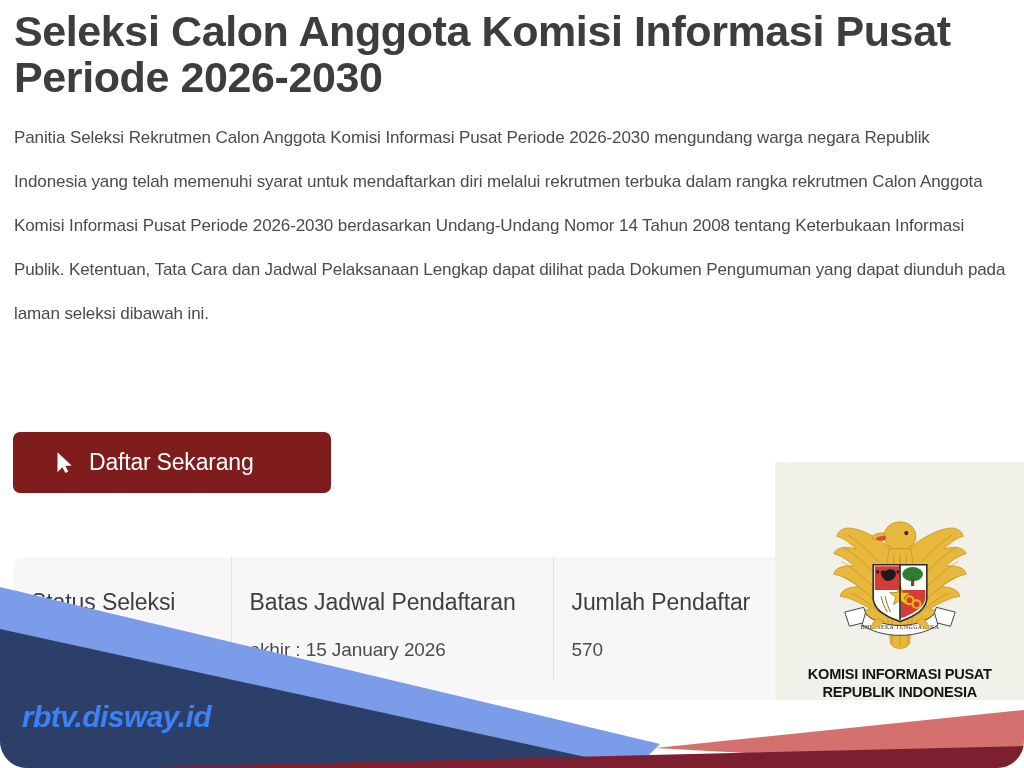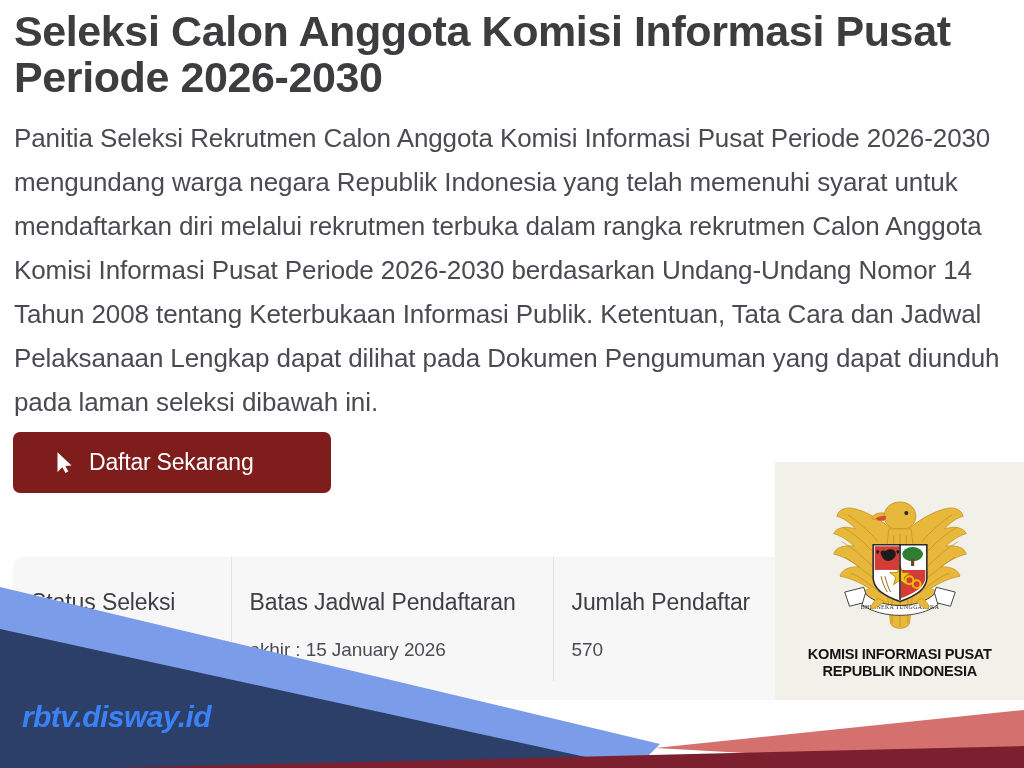--- a/index.html
+++ b/index.html
@@ -12,41 +12,42 @@
     background: #ffffff;
     font-family: "Liberation Sans", "DejaVu Sans", sans-serif;
   }
 
   #stage {
     position: relative;
     width: 1024px;
     height: 768px;
     background: #ffffff;
     overflow: hidden;
+    border-radius: 27px;
   }
 
   
   .article {
     position: absolute;
     left: 14px;
     top: 8px;
     width: 996px;
   }
 
   .page-title {
     font-size: 43px;
     line-height: 1.07;
     font-weight: 700;
     color: #3d3d3f;
     letter-spacing: -0.4px;
     margin-bottom: 16px;
   }
 
   .body-copy {
-    font-size: 26px;
+    font-size: 17px;
     line-height: 44px;
     color: #4a4a52;
     letter-spacing: -0.1px;
     max-width: 992px;
   }
 
   
   .cta-button {
     position: absolute;
     left: 13px;
@@ -121,21 +122,21 @@
   .logo-panel {
     position: absolute;
     left: 775px;
     top: 462px;
     width: 249px;
     height: 238px;
     background: #f2f1e9;
     display: flex;
     flex-direction: column;
     align-items: center;
-    justify-content: center;
+    justify-content: flex-end;
     padding-top: 8px;
   }
   .garuda { width: 160px; height: 150px; display: block; }
   .logo-caption {
     margin-top: 4px;
     text-align: center;
     font-size: 15.5px;
     font-weight: 700;
     line-height: 1.12;
     color: #141414;

